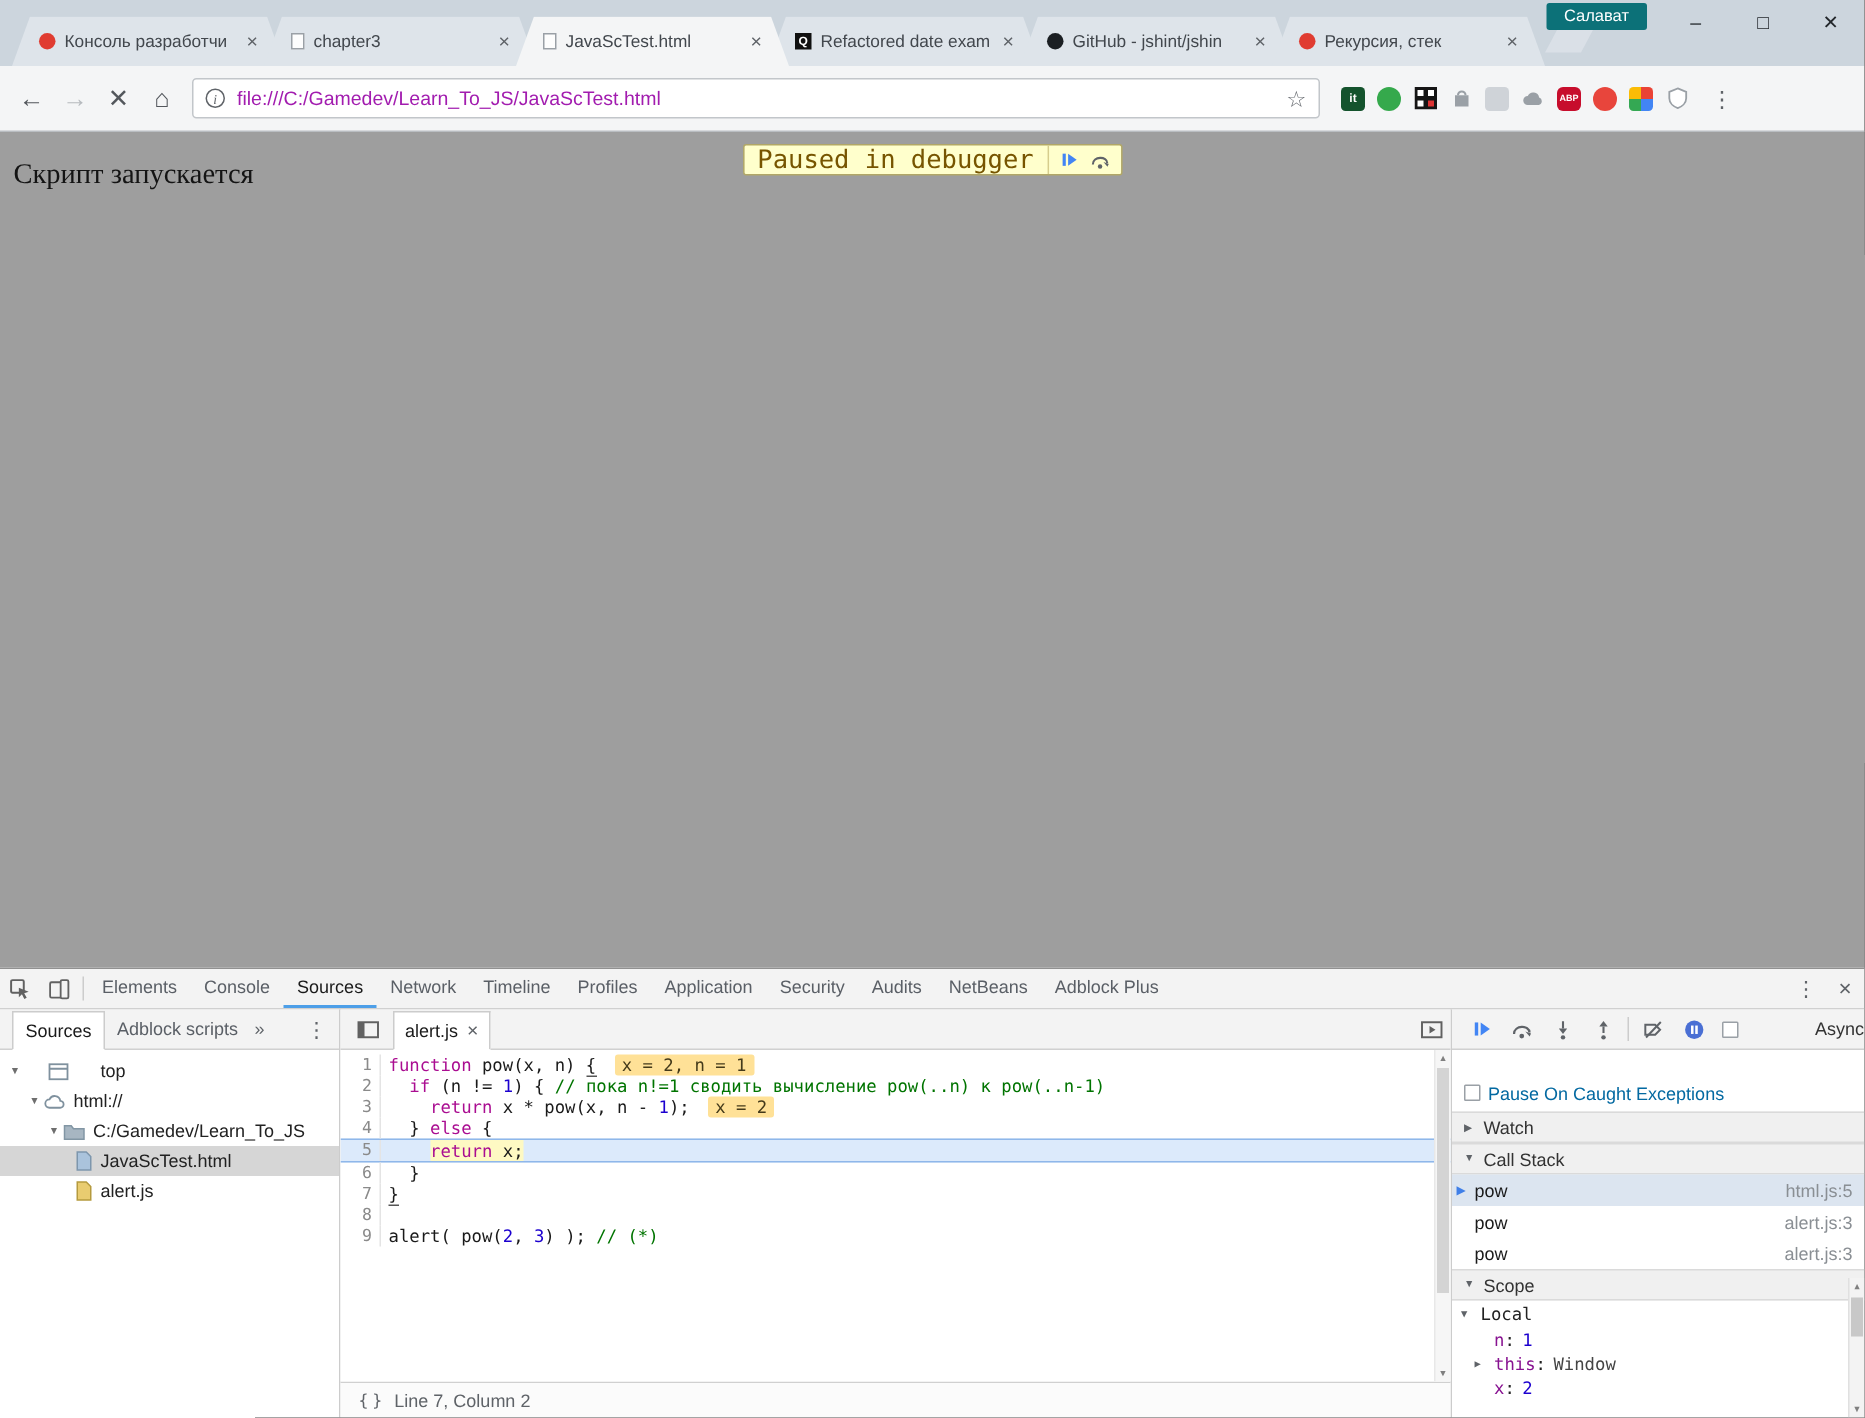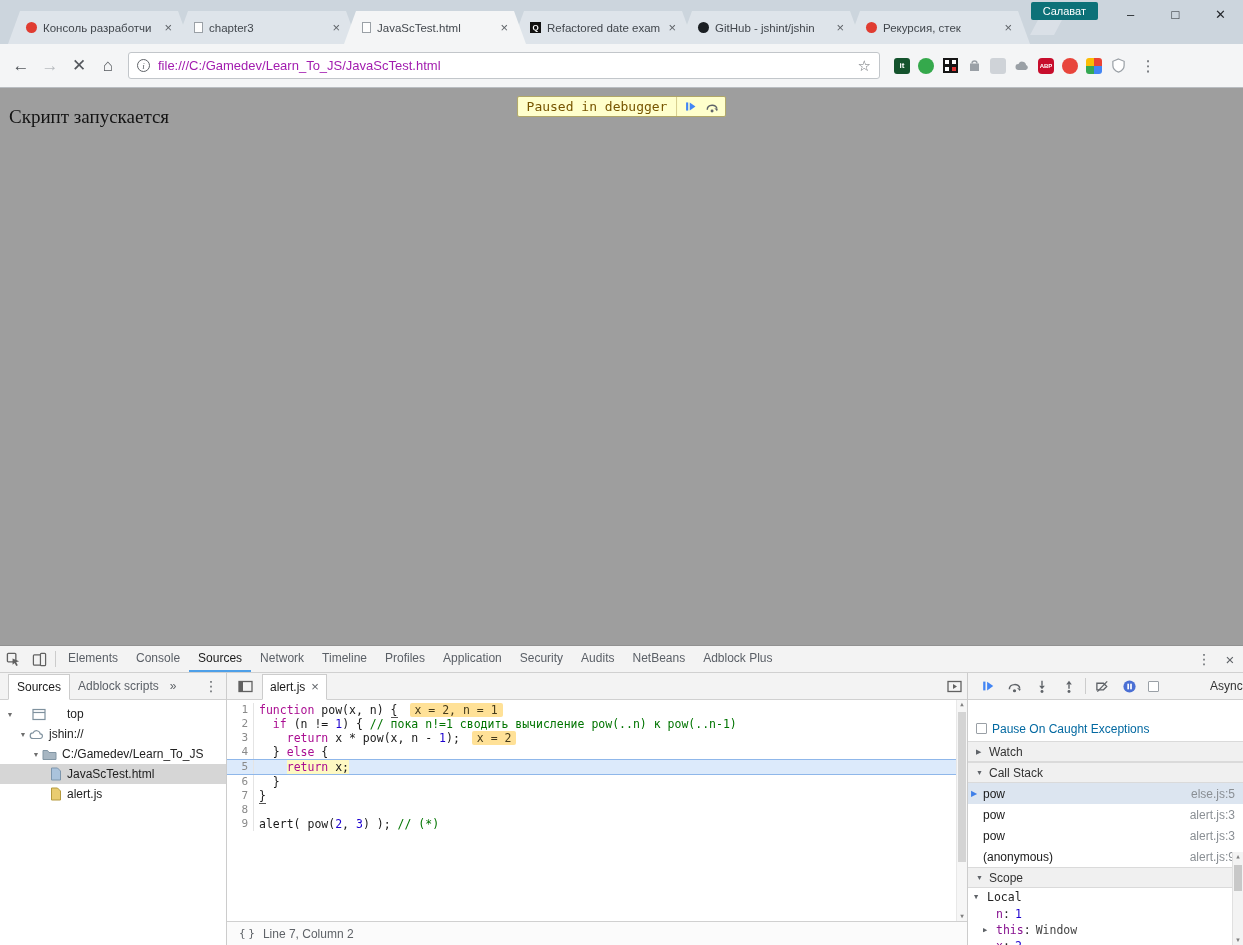--- a/index.html
+++ b/index.html
@@ -45,21 +45,21 @@
   .ext-abp { background:#c70d2c; border-radius:4px; color:#fff; font-size:6px; font-weight:700; }
   .ext-redc { background:#e8453c; border-radius:50%; }
   .ext-color { background:conic-gradient(#ea4335 0 25%, #4285f4 0 50%, #34a853 0 75%, #fbbc05 0); border-radius:3px; }
   .menu-dots { font-size:15px; color:#5f6368; margin-left:8px; width:20px; text-align:center; }
 
   
   .page { position:absolute; top:89px; left:0; right:0; height:556px; background:#9e9e9e; }
   .page-heading { position:absolute; top:17px; left:9px; font-family:"Liberation Serif", serif; font-size:19px; color:#141414; }
   .paused-banner { position:absolute; top:7px; left:50%; transform:translateX(-50%); display:flex; align-items:stretch;
                    background:#ffffcc; border:1px solid #b1a767; border-radius:2px; height:21px; }
-  .pb-text { display:flex; align-items:center; padding:0 9px; font-family:"DejaVu Sans Mono", monospace; font-size:13px; color:#775500; }
+  .pb-text { display:flex; align-items:center; padding:0 9px; font-family:"DejaVu Sans Mono", monospace; font-size:17px; color:#775500; }
   .pb-btns { display:flex; align-items:center; border-left:1px solid #d6cd8d; padding:0 3px; }
   .pb-btn { width:21px; height:17px; display:flex; align-items:center; justify-content:center; }
 
   
   .devtools { position:absolute; top:645px; left:0; right:0; bottom:0; background:#fff; border-top:1px solid #919191;
               font-size:12px; color:#333; }
   .dt-toolbar { height:27px; background:#f3f3f3; border-bottom:1px solid #d0d0d0; display:flex; align-items:center; }
   .icon-btn { width:26px; height:26px; display:flex; align-items:center; justify-content:center; }
   .vsep { width:1px; height:16px; background:#ccc; margin:0 3px; }
   .dt-tab { padding:0 9px; height:26px; line-height:25px; color:#5a5f66; }
@@ -296,21 +296,21 @@
             </span>
             <span>top</span>
           </div>
           <div class="tree-row ind1">
             <span class="tw">▼</span>
             <span class="ticon">
               <svg width="15" height="12" viewBox="0 0 15 12">
                   <path d="M4 10.5 a2.8 2.8 0 0 1 0-5.6 a3.8 3.8 0 0 1 7.2 1 a2.3 2.3 0 0 1 -.2 4.6 Z" fill="none" stroke="#7f919e" stroke-width="1.2"></path>
                 </svg>
             </span>
-            <span>jshin://</span>
+            <span>html://</span>
           </div>
           <div class="tree-row ind2">
             <span class="tw">▼</span>
             <span class="ticon">
               <svg width="15" height="13" viewBox="0 0 15 13">
                   <path d="M1 2.5 h4.5 l1.5 2 h7 v7 h-13 Z" fill="#a7b6c2" stroke="#8296a4" stroke-width="1"></path>
                 </svg>
             </span>
             <span>C:/Gamedev/Learn_To_JS</span>
           </div>
@@ -465,33 +465,29 @@
             <span>Watch</span>
           </div>
 
           <div class="sec-head">
             <span class="tri">▼</span>
             <span>Call Stack</span>
           </div>
           <div class="cs-row active">
             <span class="cs-marker">▶</span>
             <span>pow</span>
-            <span class="cs-loc">else.js:5</span>
+            <span class="cs-loc">html.js:5</span>
           </div>
           <div class="cs-row">
             <span>pow</span>
             <span class="cs-loc">alert.js:3</span>
           </div>
           <div class="cs-row">
             <span>pow</span>
             <span class="cs-loc">alert.js:3</span>
-          </div>
-          <div class="cs-row">
-            <span>(anonymous)</span>
-            <span class="cs-loc">alert.js:9</span>
           </div>
 
           <div class="sec-head">
             <span class="tri">▼</span>
             <span>Scope</span>
           </div>
           <div class="scope-body">
             <div class="scope-row local-row">
               <span class="tri">▼</span>
               <span>Local</span>

